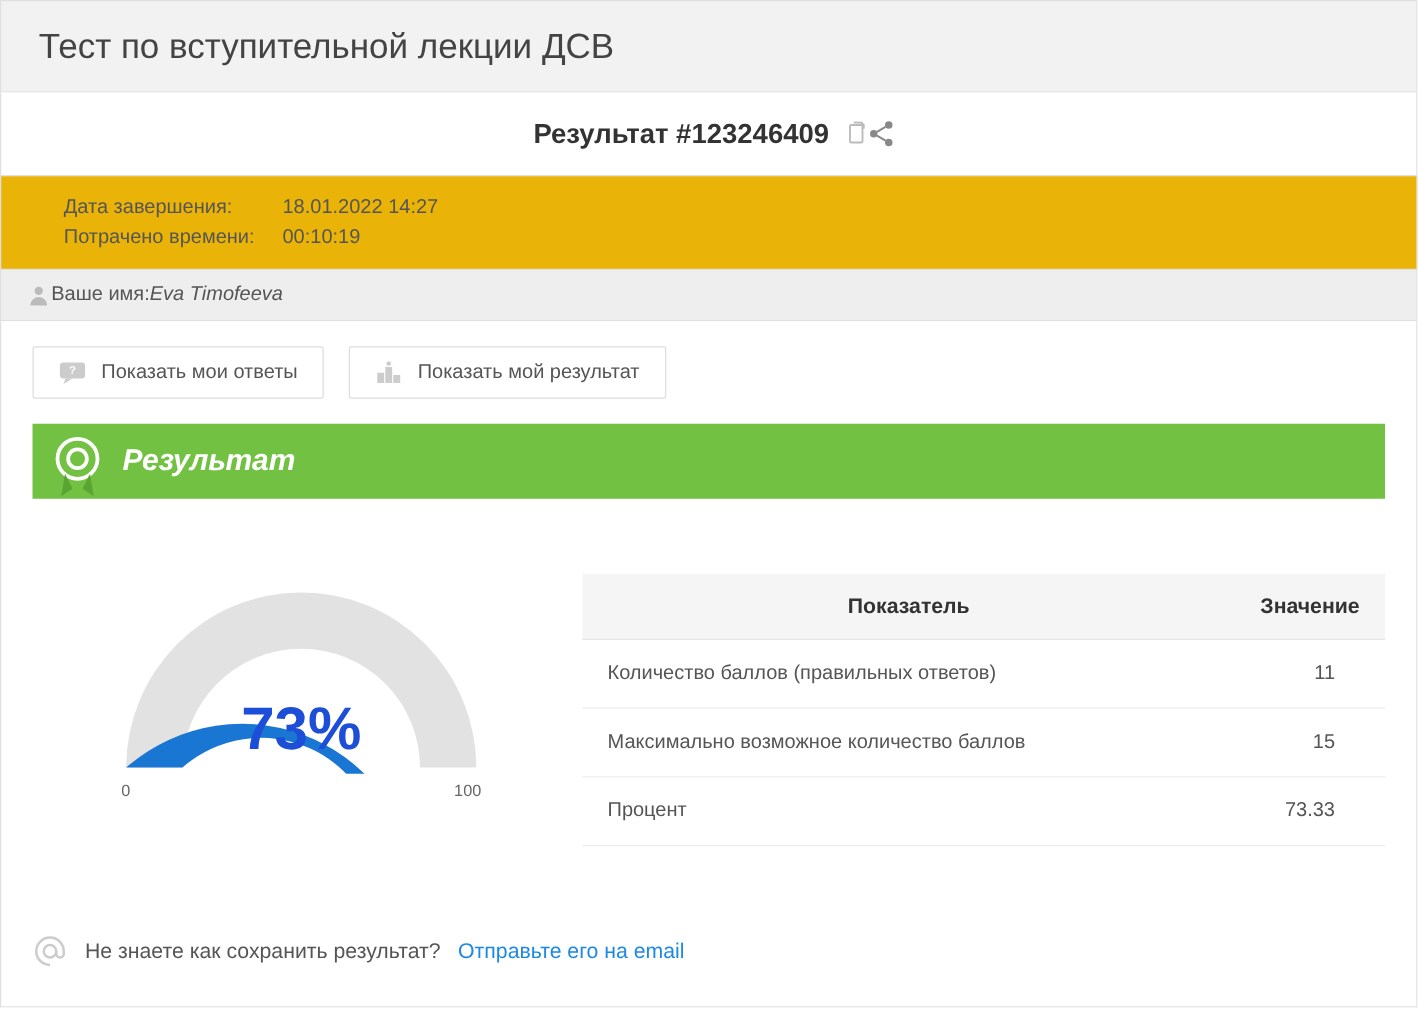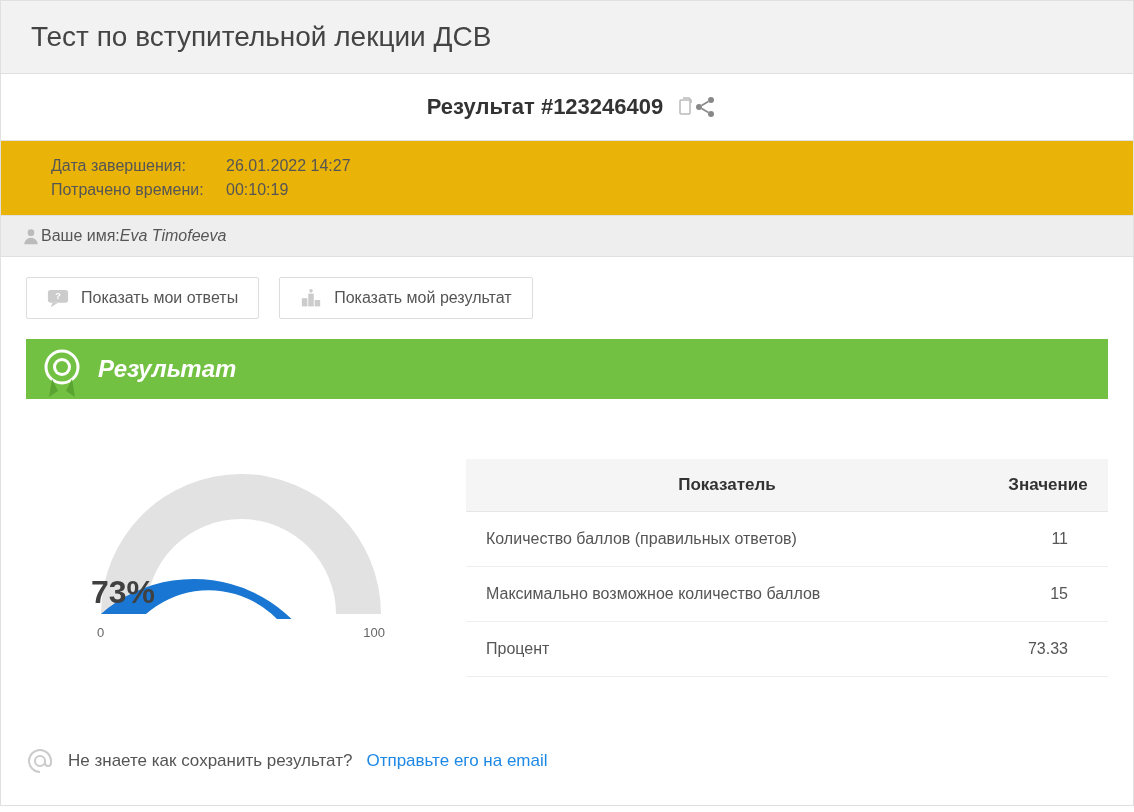--- a/index.html
+++ b/index.html
@@ -153,24 +153,24 @@
     position: relative;
   }
   .gauge svg {
     width: 100%;
     height: 100%;
   }
   .gauge-value {
     position: absolute;
     left: 0; right: 0;
     bottom: 8px;
-    text-align: left;
-    font-size: 32px;
+    text-align: center;
+    font-size: 48px;
     font-weight: 700;
-    color: #404040;
+    color: #1d4ed8;
   }
   .gauge-labels {
     width: 300px;
     display: flex;
     justify-content: space-between;
     font-size: 13px;
     color: #666;
     margin-top: 6px;
     padding: 0 6px;
   }
@@ -242,21 +242,21 @@
       <circle cx="6" cy="12" r="3"></circle>
       <circle cx="18" cy="19" r="3"></circle>
       <path d="M8.6 10.5 15.4 6.5M8.6 13.5 15.4 17.5" stroke="currentColor" stroke-width="1.6"></path>
     </svg>
   </span>
 </div>
 
 <div class="meta-block">
   <div class="meta-row">
     <span class="meta-label">Дата завершения:</span>
-    <span>26.01.2022 14:27</span>
+    <span>18.01.2022 14:27</span>
   </div>
   <div class="meta-row">
     <span class="meta-label">Потрачено времени:</span>
     <span>00:10:19</span>
   </div>
 </div>
 
 <div class="name-block">
   <span class="person-icon">
     <svg viewBox="0 0 24 24" fill="currentColor">

